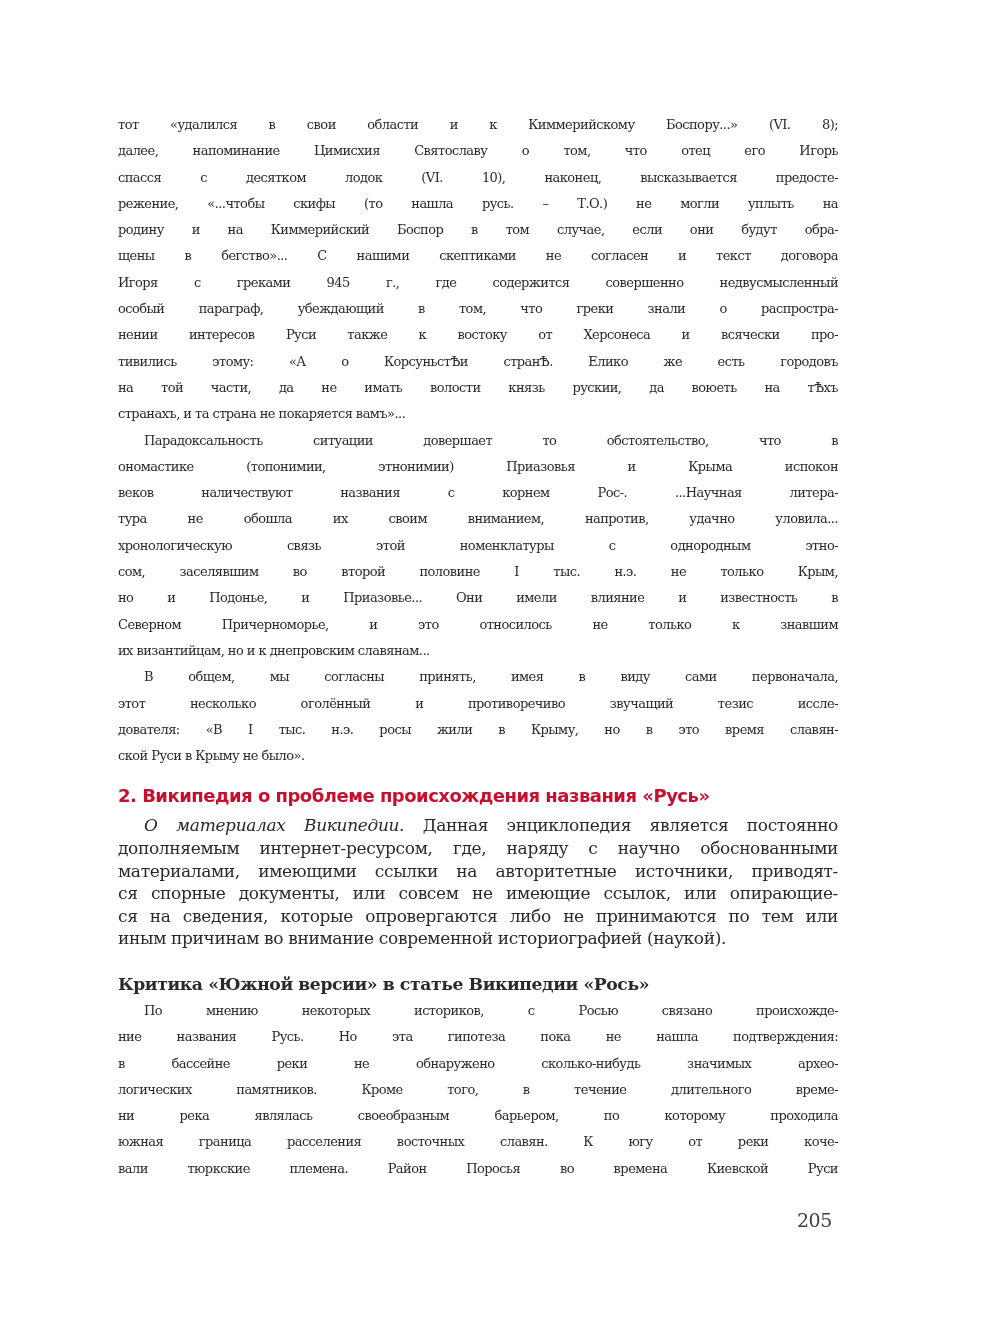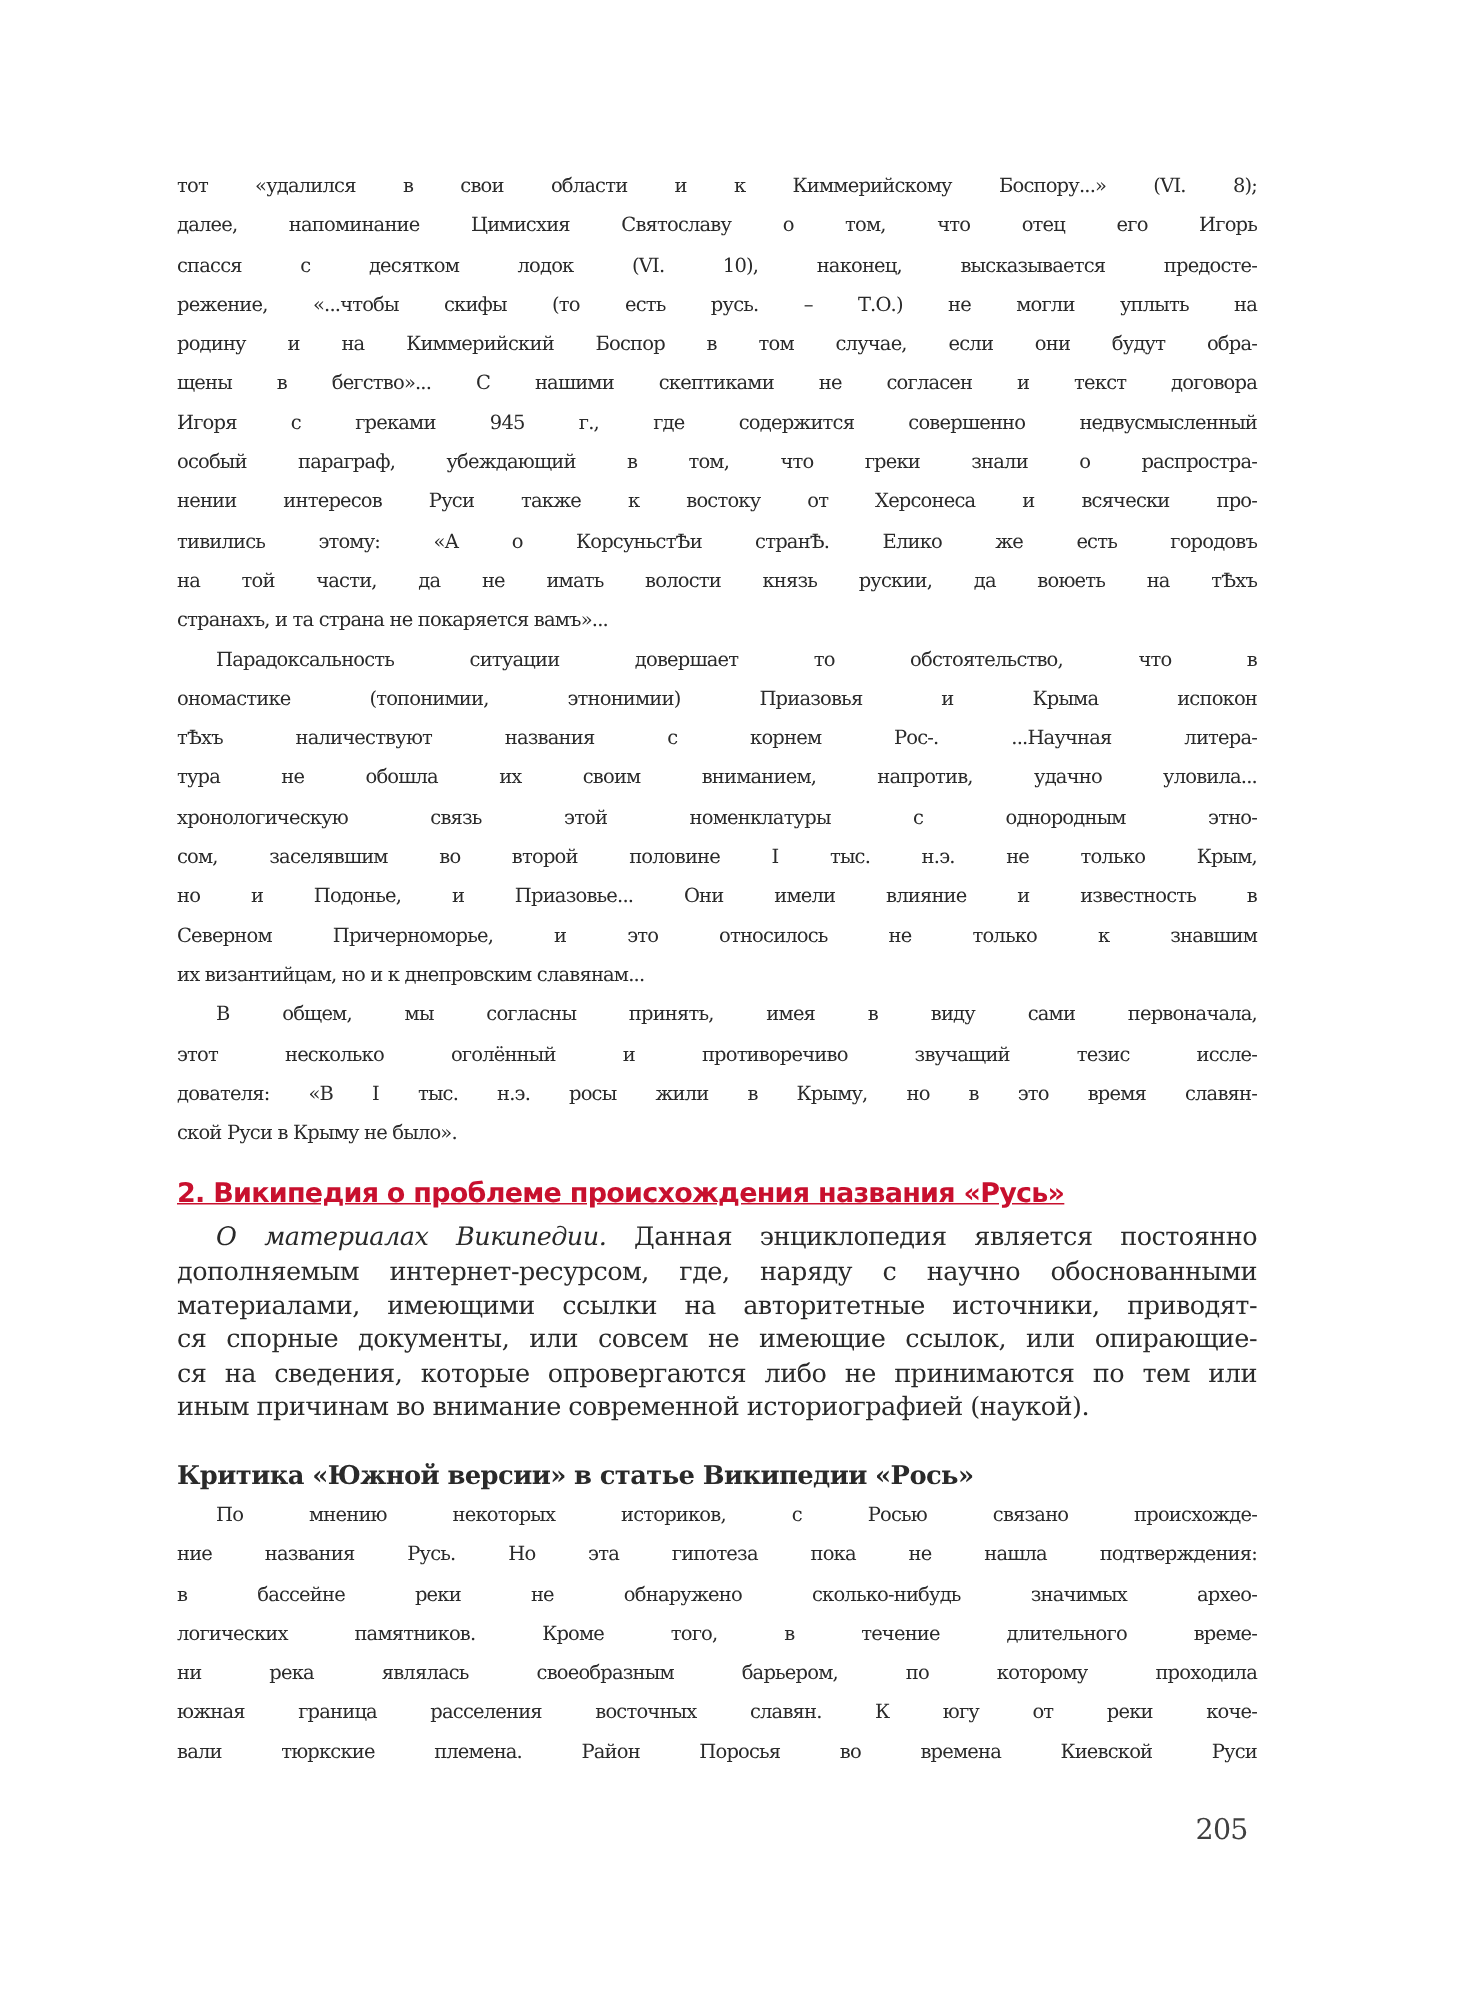--- a/index.html
+++ b/index.html
@@ -5,52 +5,52 @@
     html, body { margin: 0; padding: 0; background: #ffffff; }
     body { width: 985px; height: 1329px; position: relative; overflow: hidden; }
     .page { position: absolute; left: 118px; top: 112px; width: 720px; color: #2a2a2a;
       font-family: "DejaVu Serif", serif; }
     .para { font-size: 13px; line-height: 26.3px; text-align: justify; margin: 0;
       letter-spacing: -0.55px; word-spacing: 0px; hyphens: manual; }
     .para .line { display: block; text-align: justify; text-align-last: justify; text-indent: 0; white-space: nowrap; }
     .para .line.last { text-align-last: left; }
     .para .line.first-ind { padding-left: 26px; }
     .section-heading { font-family: "DejaVu Sans", sans-serif; font-weight: bold; color: #c8102e;
-      font-size: 18px; letter-spacing: -0.5px; margin: 16px 0 8px 0; white-space: nowrap; text-decoration: underline; }
+      font-size: 18px; letter-spacing: -0.5px; margin: 16px 0 8px 0; white-space: nowrap; }
     .small { font-size: 17px; line-height: 22.6px; letter-spacing: -0.35px; }
     .subheading { font-family: "DejaVu Serif", serif; font-weight: bold; font-size: 17.2px;
       text-align: left; margin: 24px 0 4px 0; letter-spacing: -0.4px; color: #2a2a2a; }
     .page-number { position: absolute; left: 797px; top: 1209px; font-family: "DejaVu Serif", serif;
       font-size: 19px; color: #404040; letter-spacing: -0.5px; }
     i, em { font-style: italic; }
   </style>
 </head>
 <body>
 
 <div class="page">
 
   <p class="para">
     <span class="line">тот «удалился в свои области и к Киммерийскому Боспору...» (VI. 8);</span>
     <span class="line">далее, напоминание Цимисхия Святославу о том, что отец его Игорь</span>
     <span class="line">спасся с десятком лодок (VI. 10), наконец, высказывается предосте-</span>
-    <span class="line">режение, «...чтобы скифы (то есть русь. – Т.О.) не могли уплыть на</span>
+    <span class="line">режение, «...чтобы скифы (то нашла русь. – Т.О.) не могли уплыть на</span>
     <span class="line">родину и на Киммерийский Боспор в том случае, если они будут обра-</span>
     <span class="line">щены в бегство»... С нашими скептиками не согласен и текст договора</span>
     <span class="line">Игоря с греками 945 г., где содержится совершенно недвусмысленный</span>
     <span class="line">особый параграф, убеждающий в том, что греки знали о распростра-</span>
     <span class="line">нении интересов Руси также к востоку от Херсонеса и всячески про-</span>
     <span class="line">тивились этому: «А о КорсуньстѢи странѢ. Елико же есть городовъ</span>
     <span class="line">на той части, да не имать волости князь рускии, да воюеть на тѢхъ</span>
     <span class="line last">странахъ, и та страна не покаряется вамъ»...</span>
   </p>
 
   <p class="para">
     <span class="line first-ind">Парадоксальность ситуации довершает то обстоятельство, что в</span>
     <span class="line">ономастике (топонимии, этнонимии) Приазовья и Крыма испокон</span>
-    <span class="line">тѢхъ наличествуют названия с корнем Рос-. ...Научная литера-</span>
+    <span class="line">веков наличествуют названия с корнем Рос-. ...Научная литера-</span>
     <span class="line">тура не обошла их своим вниманием, напротив, удачно уловила...</span>
     <span class="line">хронологическую связь этой номенклатуры с однородным этно-</span>
     <span class="line">сом, заселявшим во второй половине I тыс. н.э. не только Крым,</span>
     <span class="line">но и Подонье, и Приазовье... Они имели влияние и известность в</span>
     <span class="line">Северном Причерноморье, и это относилось не только к знавшим</span>
     <span class="line last">их византийцам, но и к днепровским славянам...</span>
   </p>
 
   <p class="para">
     <span class="line first-ind">В общем, мы согласны принять, имея в виду сами первоначала,</span>

